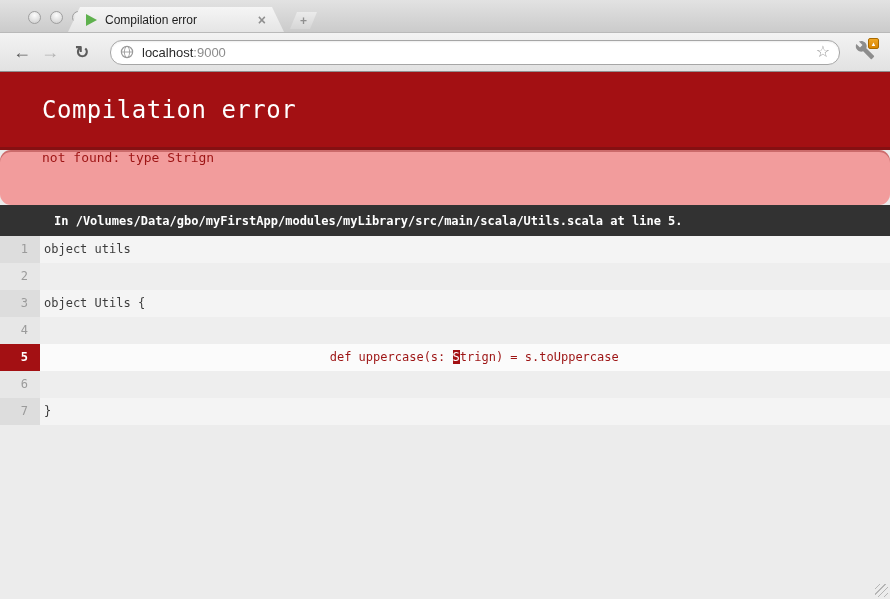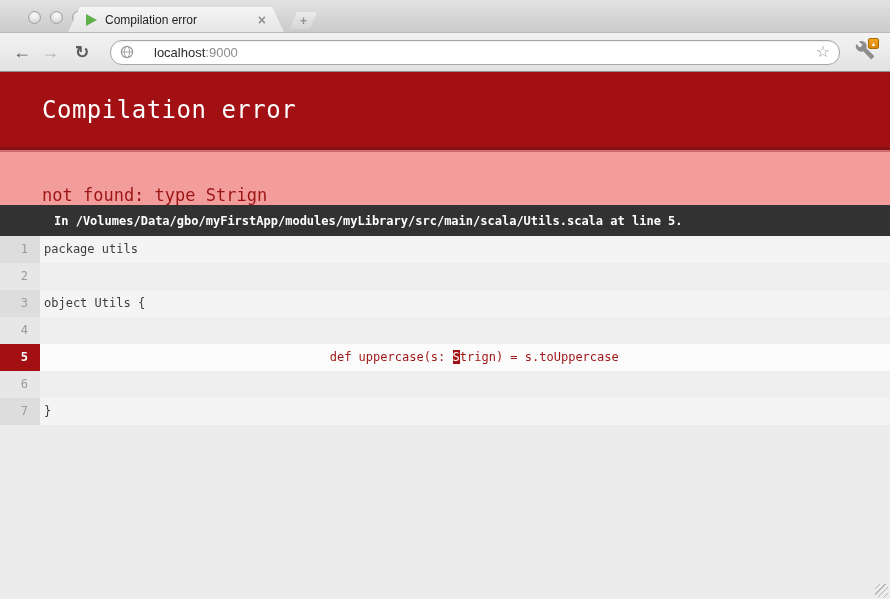--- a/index.html
+++ b/index.html
@@ -28,40 +28,40 @@
 
   .toolbar { height:40px; background:linear-gradient(#f3f3f3,#e2e2e2);
              border-top:1px solid #b9b9b9; border-bottom:1px solid #8f8f8f;
              display:flex; align-items:center; padding:0 10px; flex:0 0 auto; }
   .nav-btn { width:24px; height:26px; display:flex; align-items:center; justify-content:center;
              font-size:18px; font-weight:bold; color:#5c5c5c; margin-right:4px; }
   .nav-btn.disabled { color:#b2b2b2; }
   .nav-btn.reload { font-size:17px; margin-left:4px; }
   .urlbar { flex:1; height:25px; margin:0 10px 0 12px; background:#fff; border:1px solid #a6a6a6;
             border-radius:12px; display:flex; align-items:center; padding:0 9px;
-            box-shadow:inset 0 1px 2px rgba(0,0,0,.07);gap:12px; }
+            box-shadow:inset 0 1px 2px rgba(0,0,0,.07); }
   .globe { margin-right:8px; flex:0 0 auto; display:flex; }
   .url-text { font-size:13px; }
   .url-host { color:#2a2a2a; }
   .url-port { color:#8c8c8c; }
   .star { margin-left:auto; color:#979797; font-size:16px; line-height:1; }
   .wrench-btn { position:relative; width:30px; height:28px; display:flex; align-items:center; justify-content:center; }
   .badge { position:absolute; top:0; right:1px; width:11px; height:11px; background:linear-gradient(#f0a623,#d88400);
            border:1px solid #a96a00; border-radius:2px; display:flex; align-items:center; justify-content:center;
            color:#fff; font-size:6px; line-height:1; }
 
   
   .mono { font-family:"DejaVu Sans Mono", monospace; }
   .banner-title { height:78px; background:#a31013; border-bottom:3px solid #851012;
                   display:flex; align-items:center; padding-left:42px; flex:0 0 auto; }
   .banner-title h1 { font-family:"DejaVu Sans Mono", monospace; font-weight:normal;
                      font-size:24px; color:#ffffff; letter-spacing:.5px; }
   .banner-msg { height:55px; background:#f29c9c; box-shadow:inset 0 2px 0 rgba(133,16,18,.35);
-                display:flex; align-items:flex-end; padding-left:42px;
-                color:#9d1414; font-size:17px; flex:0 0 auto; }
+                display:flex; align-items:flex-start; padding-left:42px;
+                color:#9d1414; font-size:13px; flex:0 0 auto;border-radius:11px; }
   .pathbar { height:31px; background:#323232; display:flex; align-items:center; padding-left:54px;
              color:#ffffff; font-size:12px; font-weight:bold; flex:0 0 auto; }
 
   .code { font-size:12px; flex:0 0 auto; }
   .code-row { display:flex; height:27px; line-height:27px; }
   .gutter { width:40px; flex:0 0 auto; text-align:right; padding-right:12px; color:#9b9b9b; background:#dddddd; }
   .code-text { flex:1; padding-left:4px; white-space:pre; color:#3c3c3c; background:#f4f4f4; }
   .row-even .gutter { background:#e7e7e7; }
   .row-even .code-text { background:#eeeeee; }
   .row-error .gutter { background:#a31013; color:#ffffff; font-weight:bold; }
@@ -134,21 +134,21 @@
     <span>not found: type Strign</span>
   </div>
 
   <div class="pathbar mono">
     <span>In /Volumes/Data/gbo/myFirstApp/modules/myLibrary/src/main/scala/Utils.scala at line 5.</span>
   </div>
 
   <div class="code mono">
     <div class="code-row row-odd">
       <span class="gutter">1</span>
-      <span class="code-text">package utils</span>
+      <span class="code-text">object utils</span>
     </div>
     <div class="code-row row-even">
       <span class="gutter">2</span>
       <span class="code-text"></span>
     </div>
     <div class="code-row row-odd">
       <span class="gutter">3</span>
       <span class="code-text">object Utils {</span>
     </div>
     <div class="code-row row-even">

